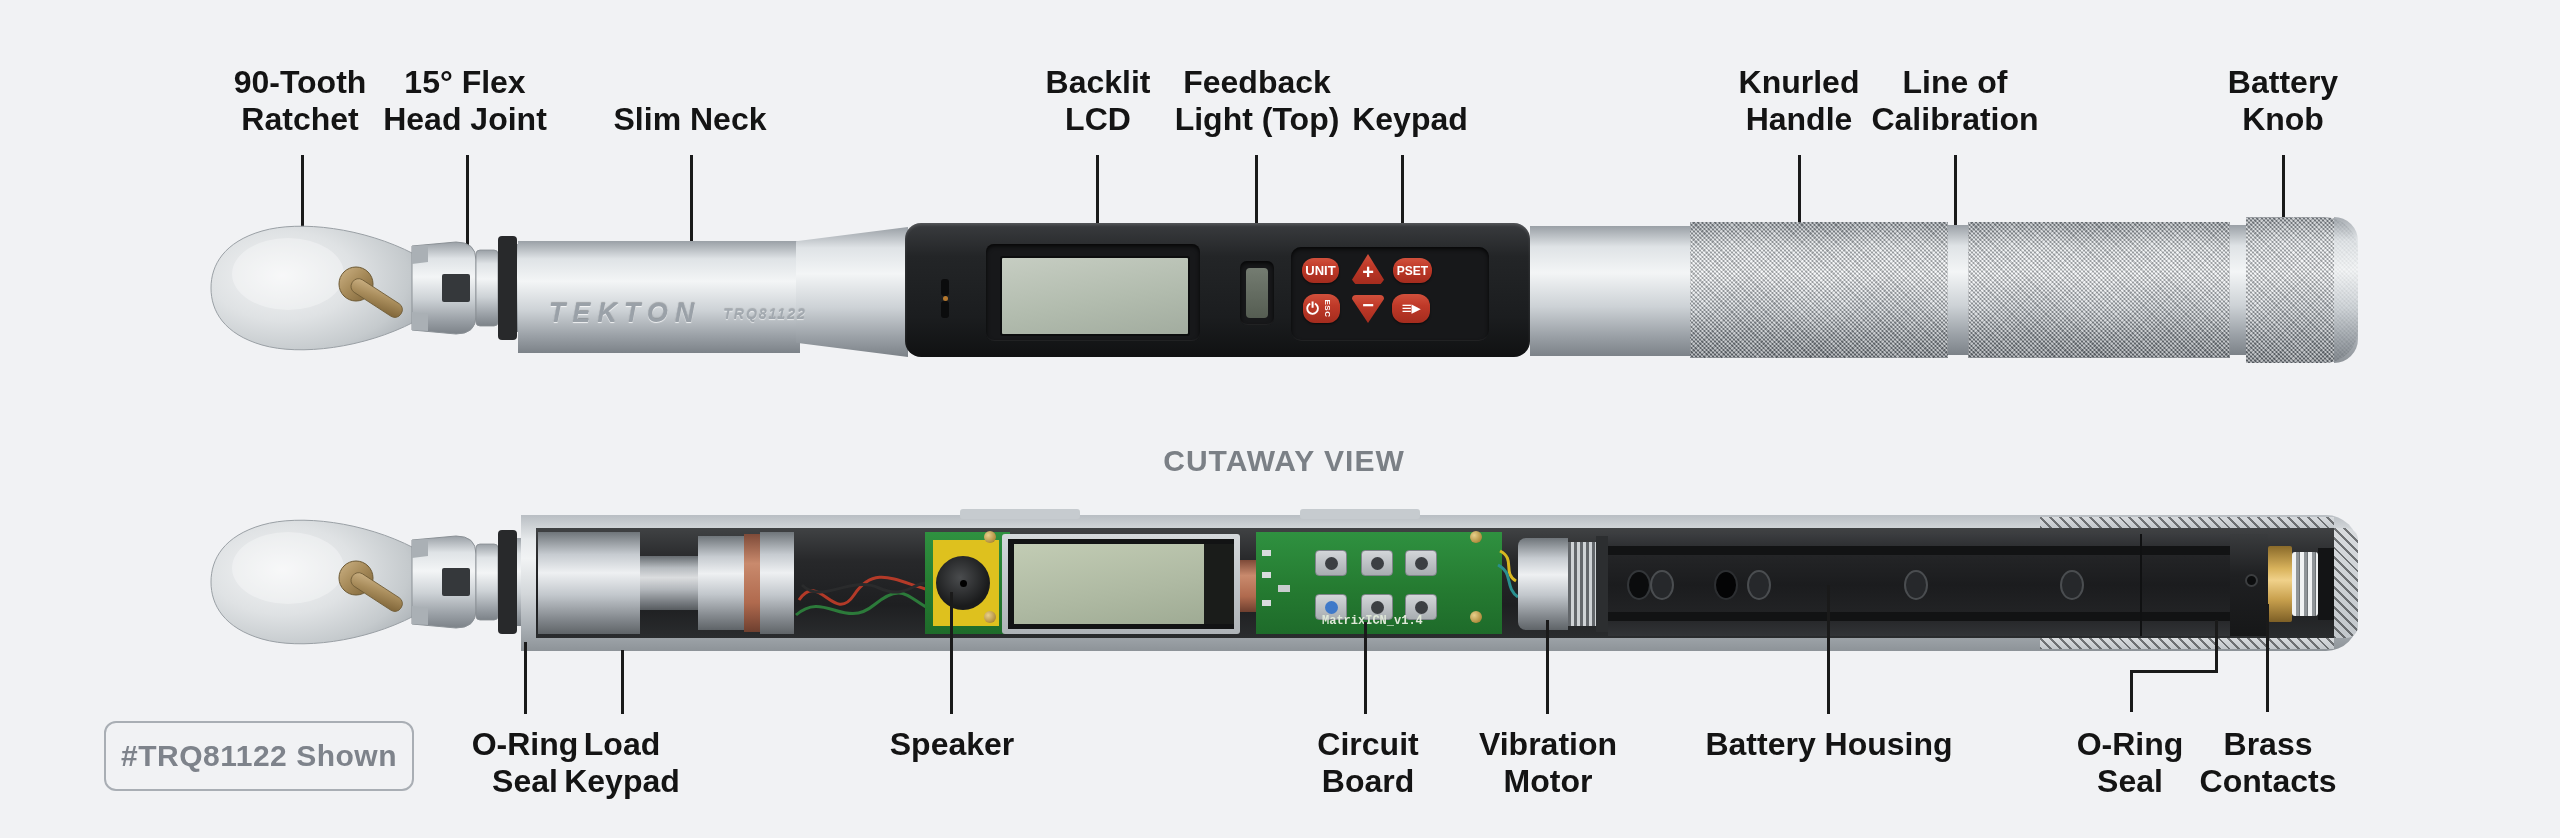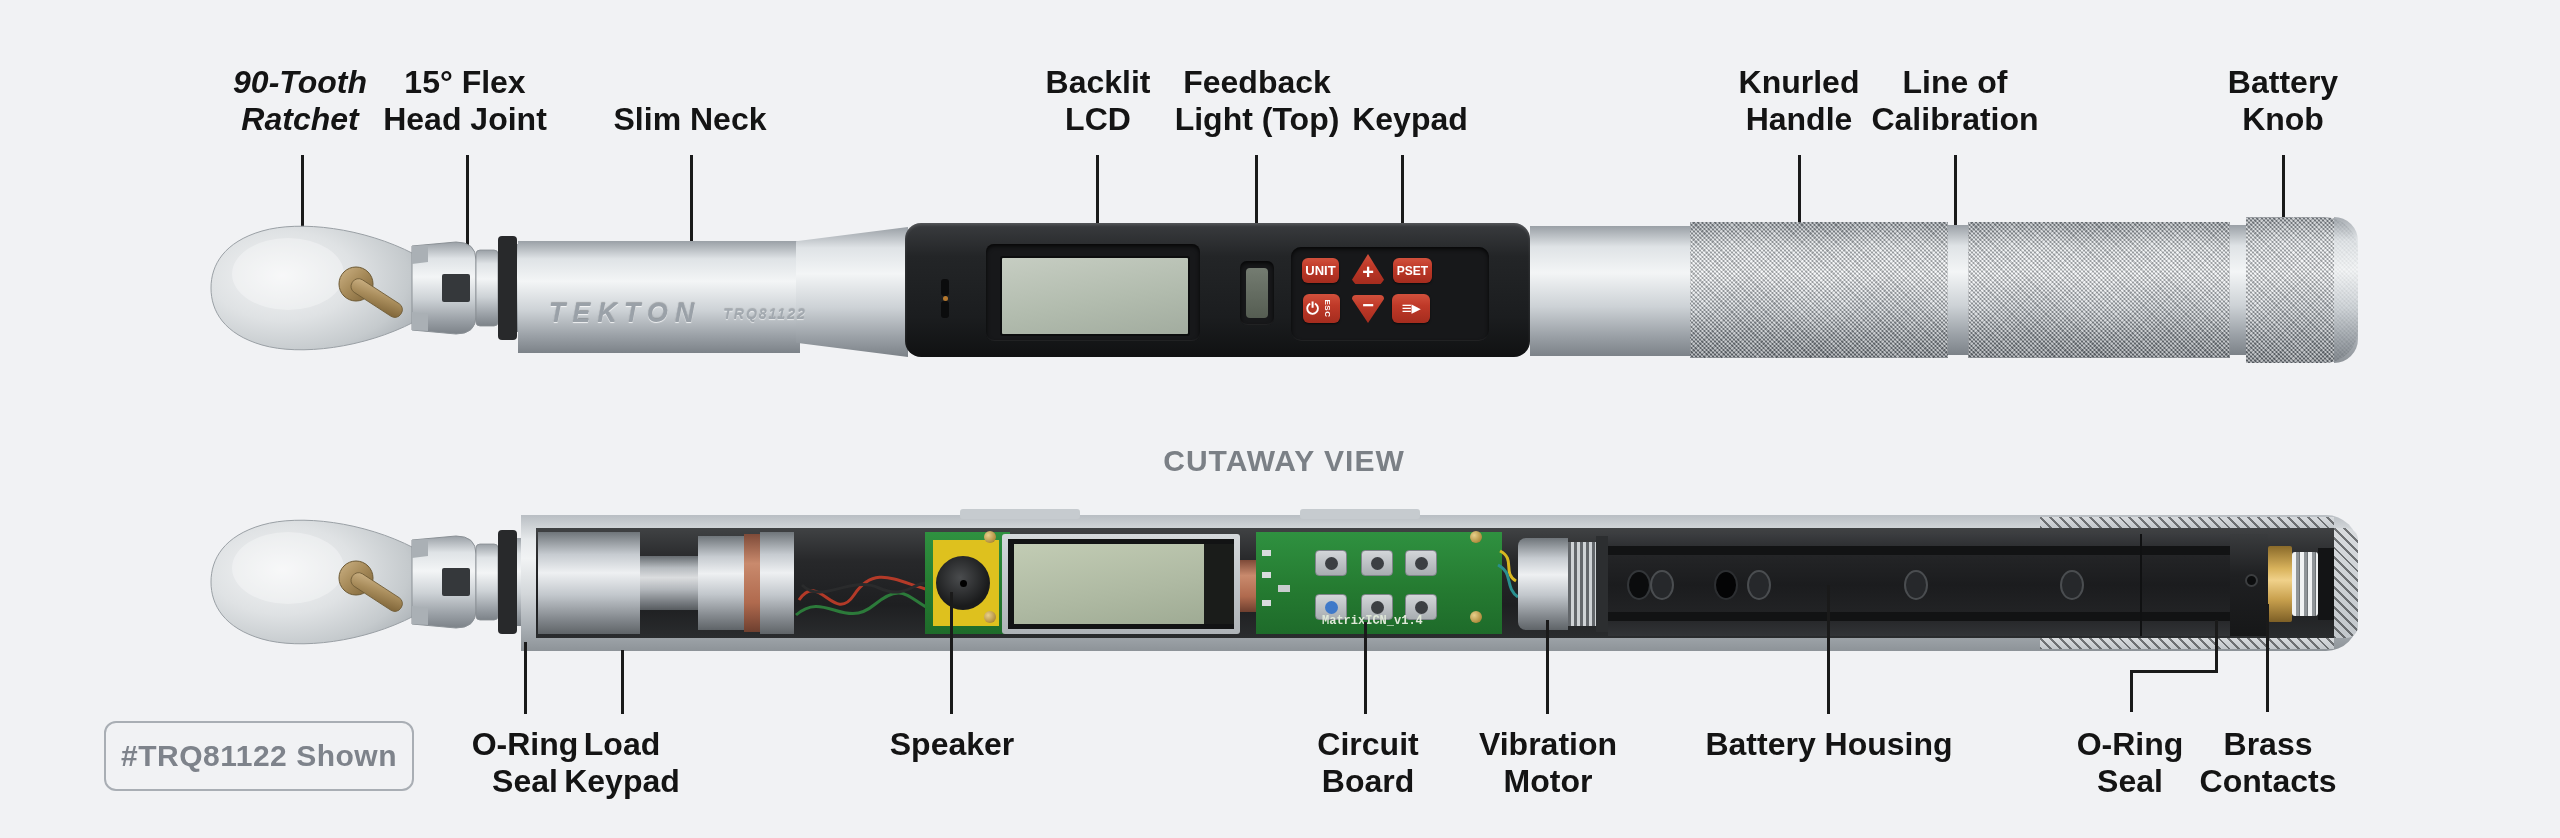--- a/index.html
+++ b/index.html
@@ -19,21 +19,21 @@
     linear-gradient(180deg,#8f959b 0%,#dde1e4 18%,#eef0f2 38%,#c6cbd0 62%,#8b9197 85%,#71777d 100%);}
   .cyl{background:linear-gradient(180deg,#6f757a 0%,#c6cbd0 22%,#eef0f2 40%,#c2c7cc 62%,#84898e 85%,#5f6468 100%);}
   .copper{background:linear-gradient(180deg,#7e4a38 0%,#c98a6d 30%,#b06a4e 70%,#6e3f2f 100%);}
   .pcb{background:linear-gradient(180deg,#2f9140 0%,#257b31 55%,#1e6b2a 100%);}
   .hatch{background:
     repeating-linear-gradient(45deg,rgba(30,32,34,.55) 0 2px,rgba(0,0,0,0) 2px 7px),
     linear-gradient(180deg,#d9dcdf,#c2c7cb);}
   
   .module{background:linear-gradient(180deg,#3a3c3f 0%,#232527 25%,#1b1d1f 70%,#101112 100%);border-radius:16px;box-shadow:inset 0 2px 3px rgba(255,255,255,.14);}
   .recess{background:#17181a;box-shadow:inset 0 2px 4px rgba(0,0,0,.8),inset 0 -1px 1px rgba(255,255,255,.07);}
-  .btn{position:absolute;background:linear-gradient(180deg,#d1503c 0%,#bf3928 40%,#a52c1e 100%);color:#fff;font-weight:bold;display:flex;align-items:center;justify-content:center;border-radius:6px;box-shadow:0 1px 2px rgba(0,0,0,.6);}
+  .btn{position:absolute;background:linear-gradient(180deg,#d1503c 0%,#bf3928 40%,#a52c1e 100%);color:#fff;font-weight:bold;display:flex;align-items:center;justify-content:center;border-radius:12px;box-shadow:0 1px 2px rgba(0,0,0,.6);}
   .engrave{color:#9aa1a8;text-shadow:0 1px 1px rgba(255,255,255,.8),0 -1px 1px rgba(90,95,100,.45);font-style:italic;font-weight:bold;}
   .badge{position:absolute;border:2px solid #a9aeb4;border-radius:12px;color:#7e838b;font-weight:bold;font-size:30px;display:flex;align-items:center;justify-content:center;letter-spacing:.5px;background:transparent;}
   .heading{position:absolute;color:#7b8086;font-weight:bold;font-size:30px;letter-spacing:1px;text-align:center;}
   .screw{position:absolute;width:12px;height:12px;border-radius:50%;background:radial-gradient(circle at 35% 35%,#e8cf8a,#b08d3e 70%,#7a5f24);}
   .hole{position:absolute;width:20px;height:26px;border-radius:50%;border:2px solid #4a4d50;background:#26282b;}
   .switch{position:absolute;width:30px;height:24px;border-radius:4px;border:1px solid #7f848a;background:linear-gradient(180deg,#d3d6d9,#a8adb1);display:flex;align-items:center;justify-content:center;}
   .switch .dot{width:13px;height:13px;border-radius:50%;background:#3c3f43;}
 </style>
 </head>
 <body>
@@ -68,21 +68,21 @@
       <path d="M206 28 L222 27 L222 44 L206 46 Z" fill="#aab0b5"></path>
       <path d="M206 112 L222 113 L222 96 L206 94 Z" fill="#aab0b5"></path>
       <rect x="236" y="56" width="28" height="28" rx="2" fill="#35383b"></rect>
       <rect x="270" y="32" width="22" height="76" rx="4" fill="url(#gSilver)" stroke="#888e93" stroke-width=".8"></rect>
       <rect x="292" y="18" width="19" height="104" rx="4" fill="#28292b"></rect>
       <rect x="311" y="26" width="9" height="88" fill="url(#gSilver)"></rect>
     </symbol>
   </defs>
 </svg>
 
-<div class="lbl" style="left:170px;top:64px;font-style:italic;">
+<div class="lbl" style="left:170px;top:64px;">
   <span>90-Tooth</span>
   <span>Ratchet</span>
 </div>
 <div class="lbl" style="left:335px;top:64px;">
   <span>15° Flex</span>
   <span>Head Joint</span>
 </div>
 <div class="lbl" style="left:560px;top:101px;">
   <span>Slim Neck</span>
 </div>

